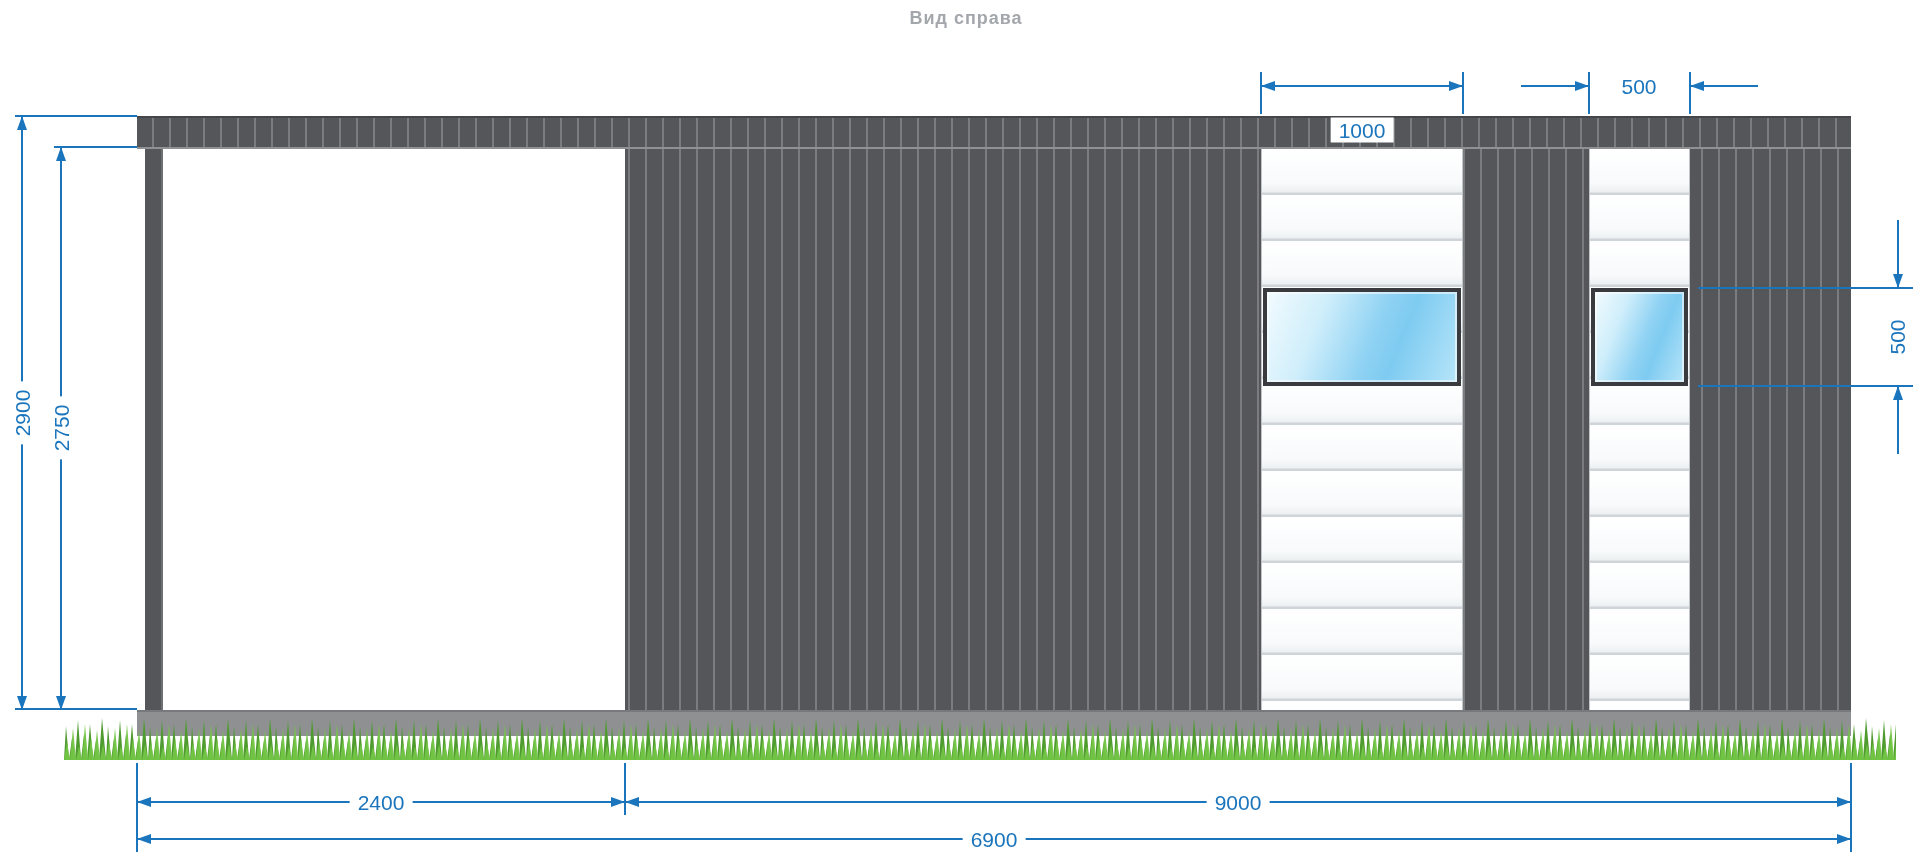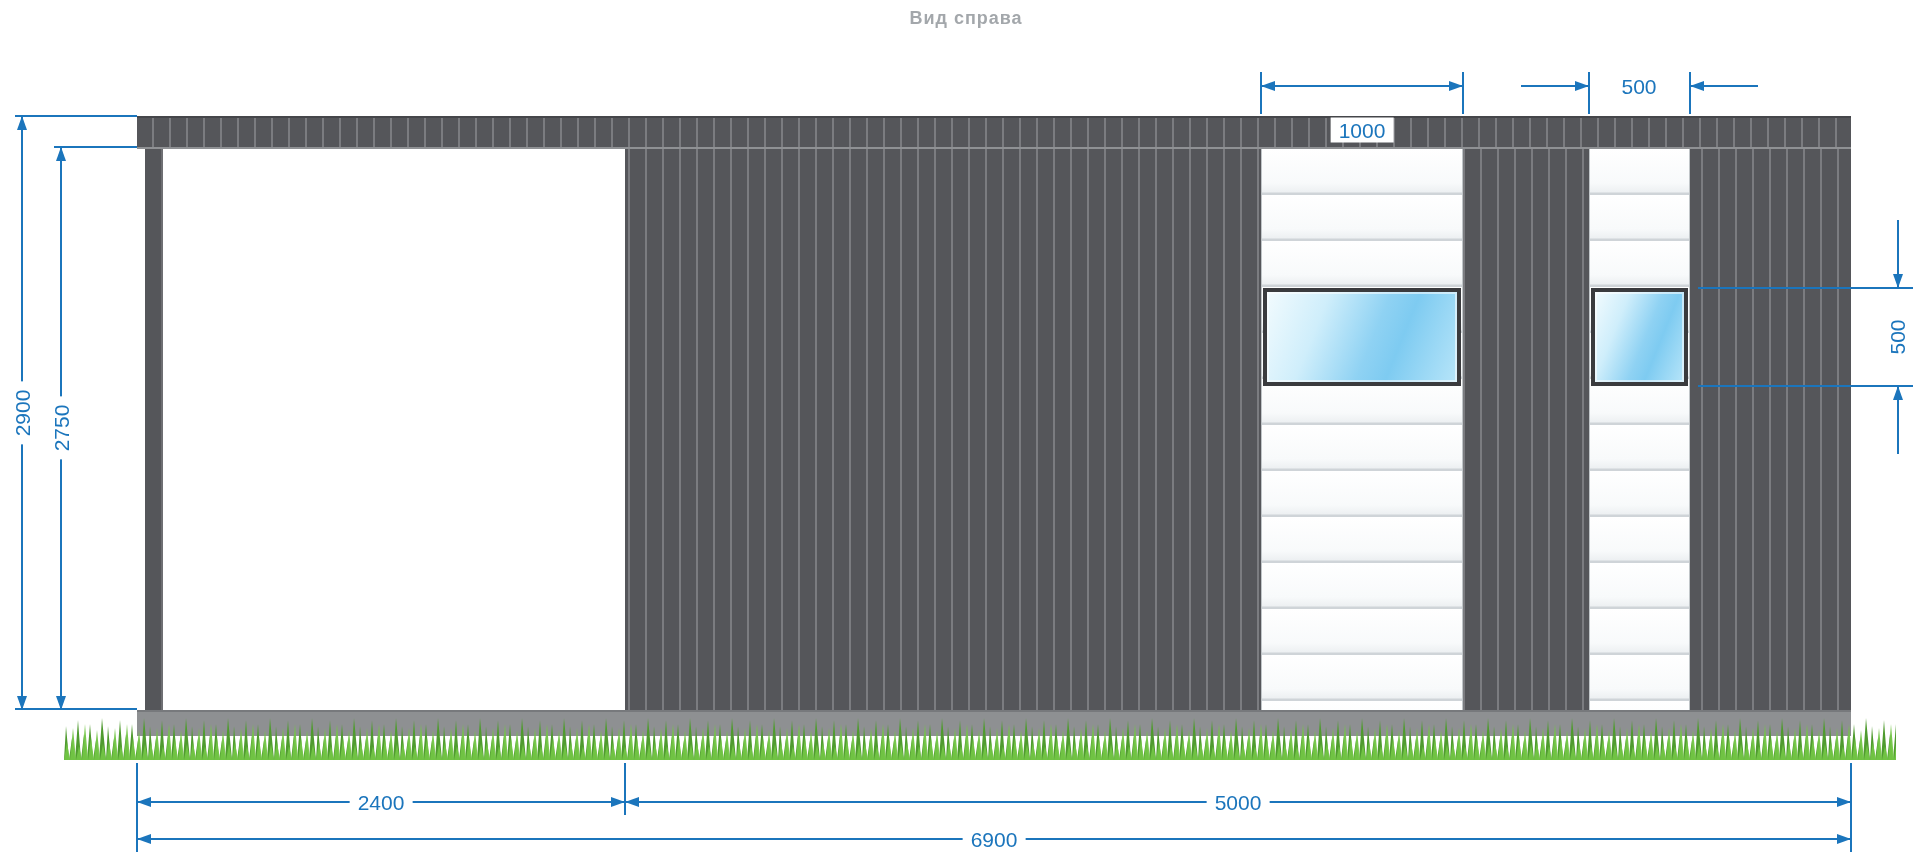--- a/index.html
+++ b/index.html
@@ -178,21 +178,21 @@
     <div class="arr a-left" style="left:137px;top:797px;"></div>
     <div class="arr a-right" style="left:611px;top:797px;"></div>
     <div class="dlabel" style="left:381px;top:802px;">2400</div>
   </div>
 
   
   <div class="dim-group">
     <div class="dline abs" style="left:625px;top:801px;width:1226px;height:2px;"></div>
     <div class="arr a-left" style="left:625px;top:797px;"></div>
     <div class="arr a-right" style="left:1837px;top:797px;"></div>
-    <div class="dlabel" style="left:1238px;top:802px;">5000</div>
+    <div class="dlabel" style="left:1238px;top:802px;">9000</div>
   </div>
 
   
   <div class="dim-group">
     <div class="dline abs" style="left:137px;top:838px;width:1714px;height:2px;"></div>
     <div class="arr a-left" style="left:137px;top:834px;"></div>
     <div class="arr a-right" style="left:1837px;top:834px;"></div>
     <div class="dlabel" style="left:994px;top:839px;">6900</div>
   </div>
 

